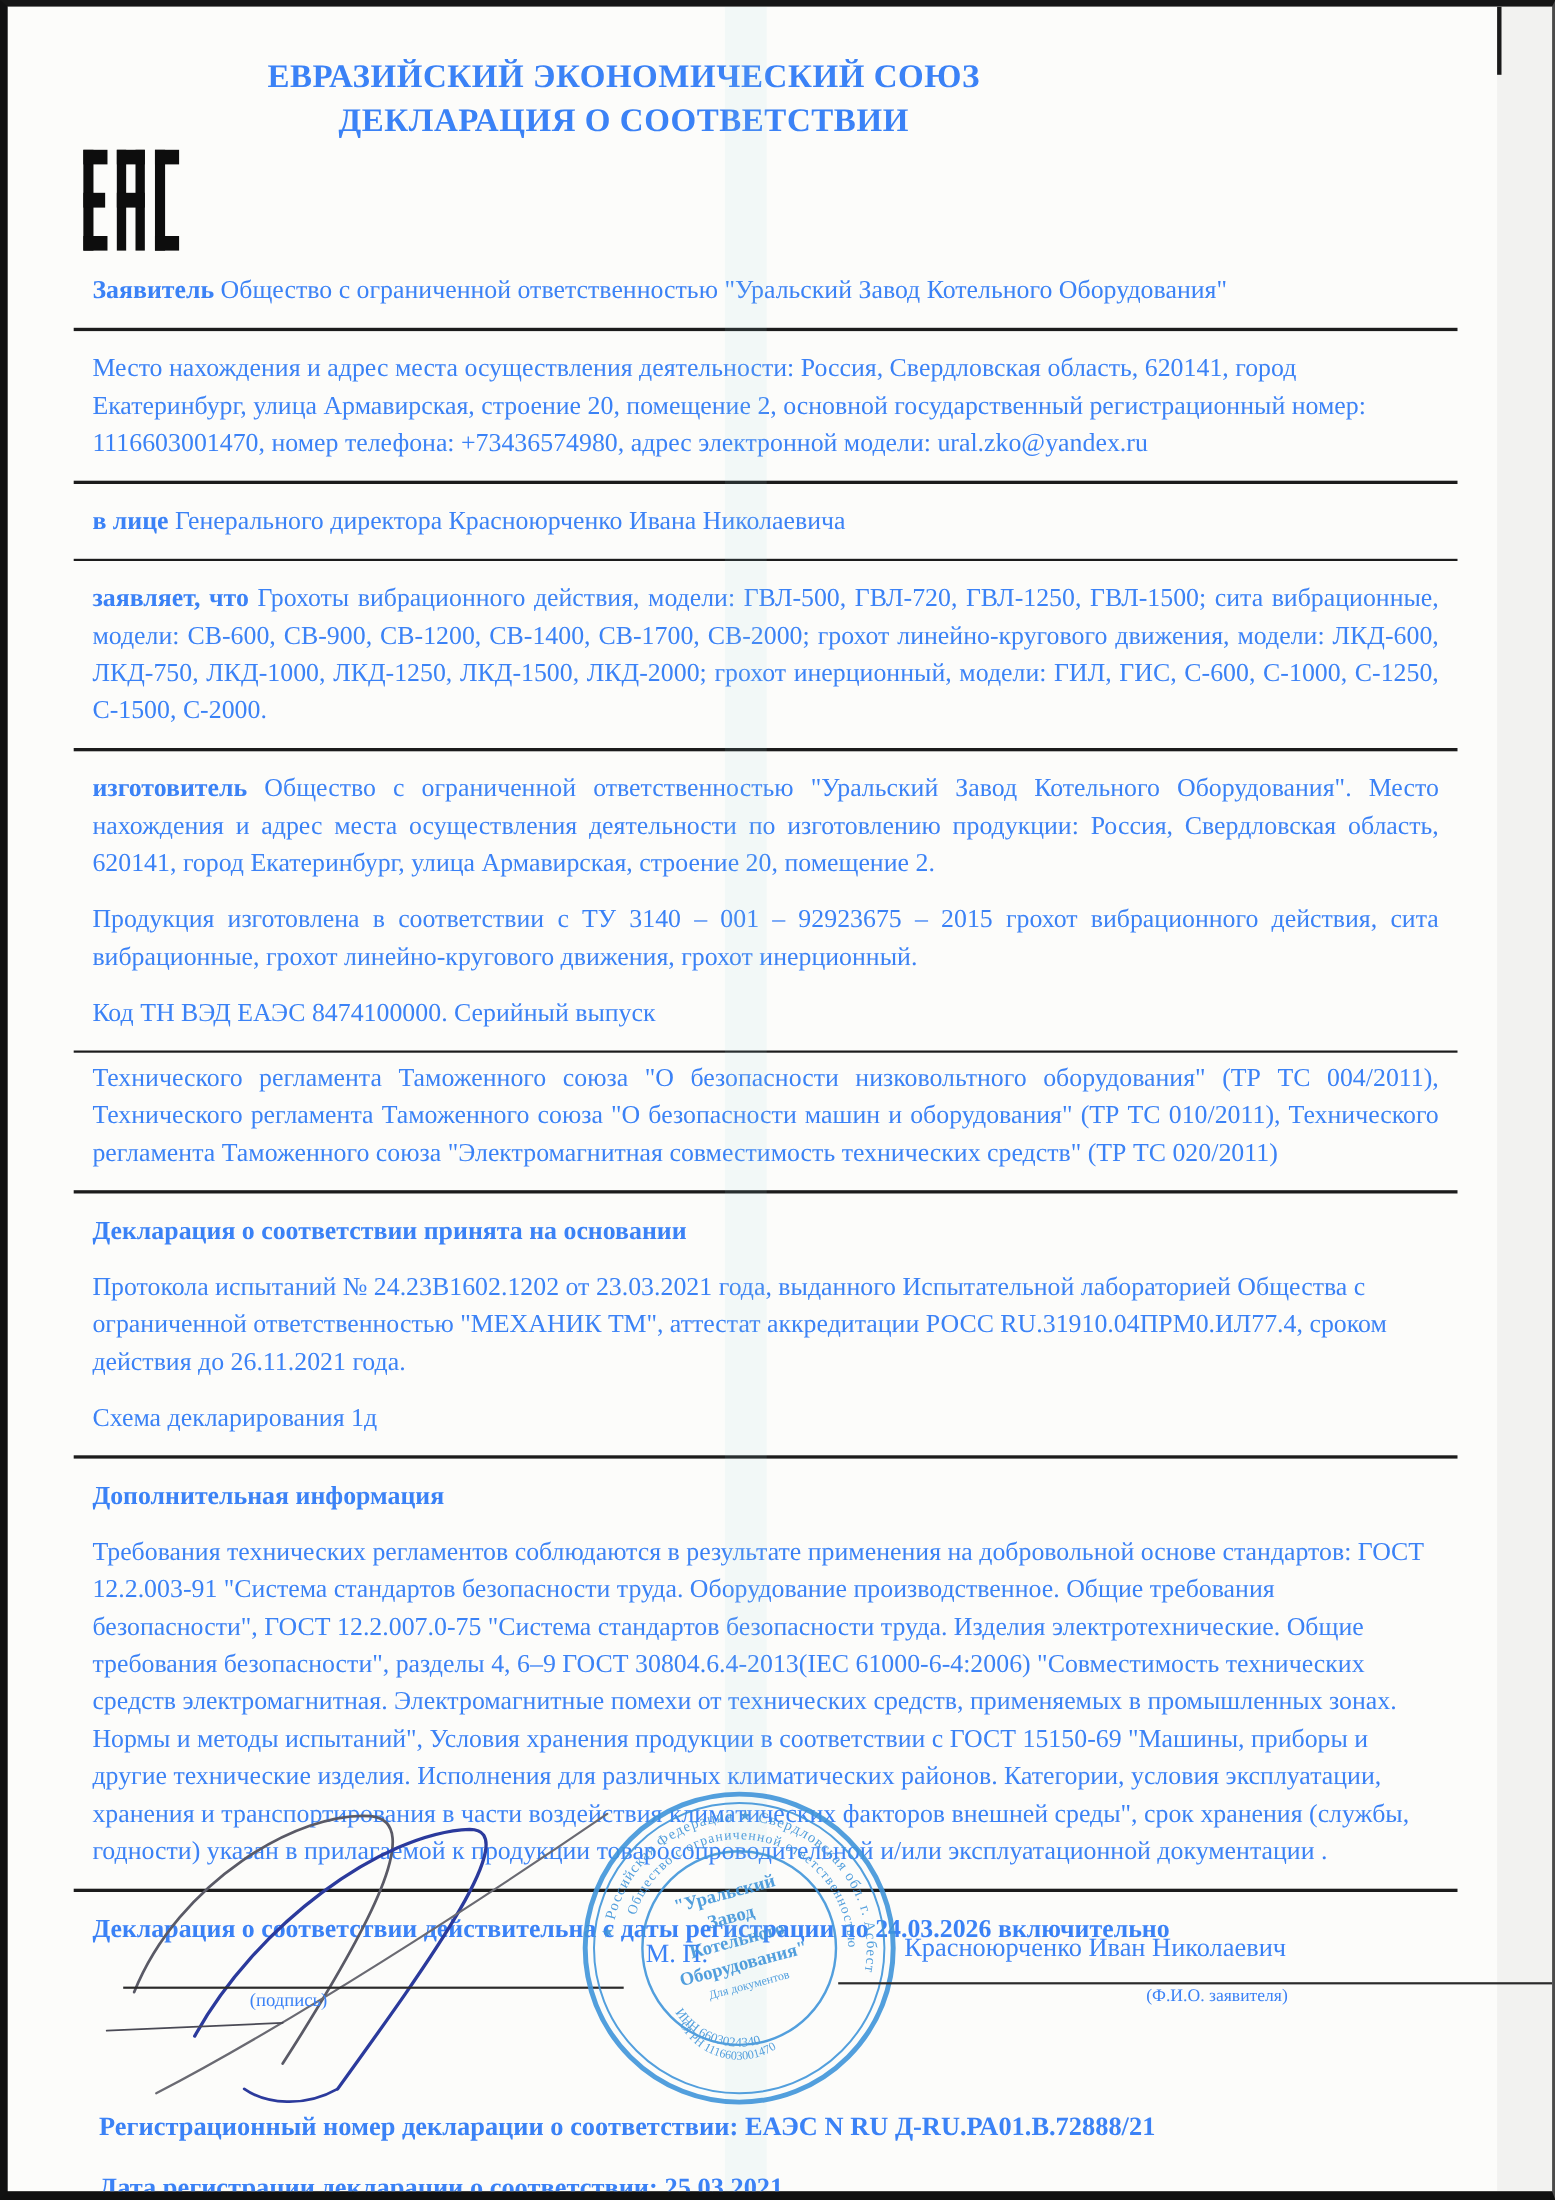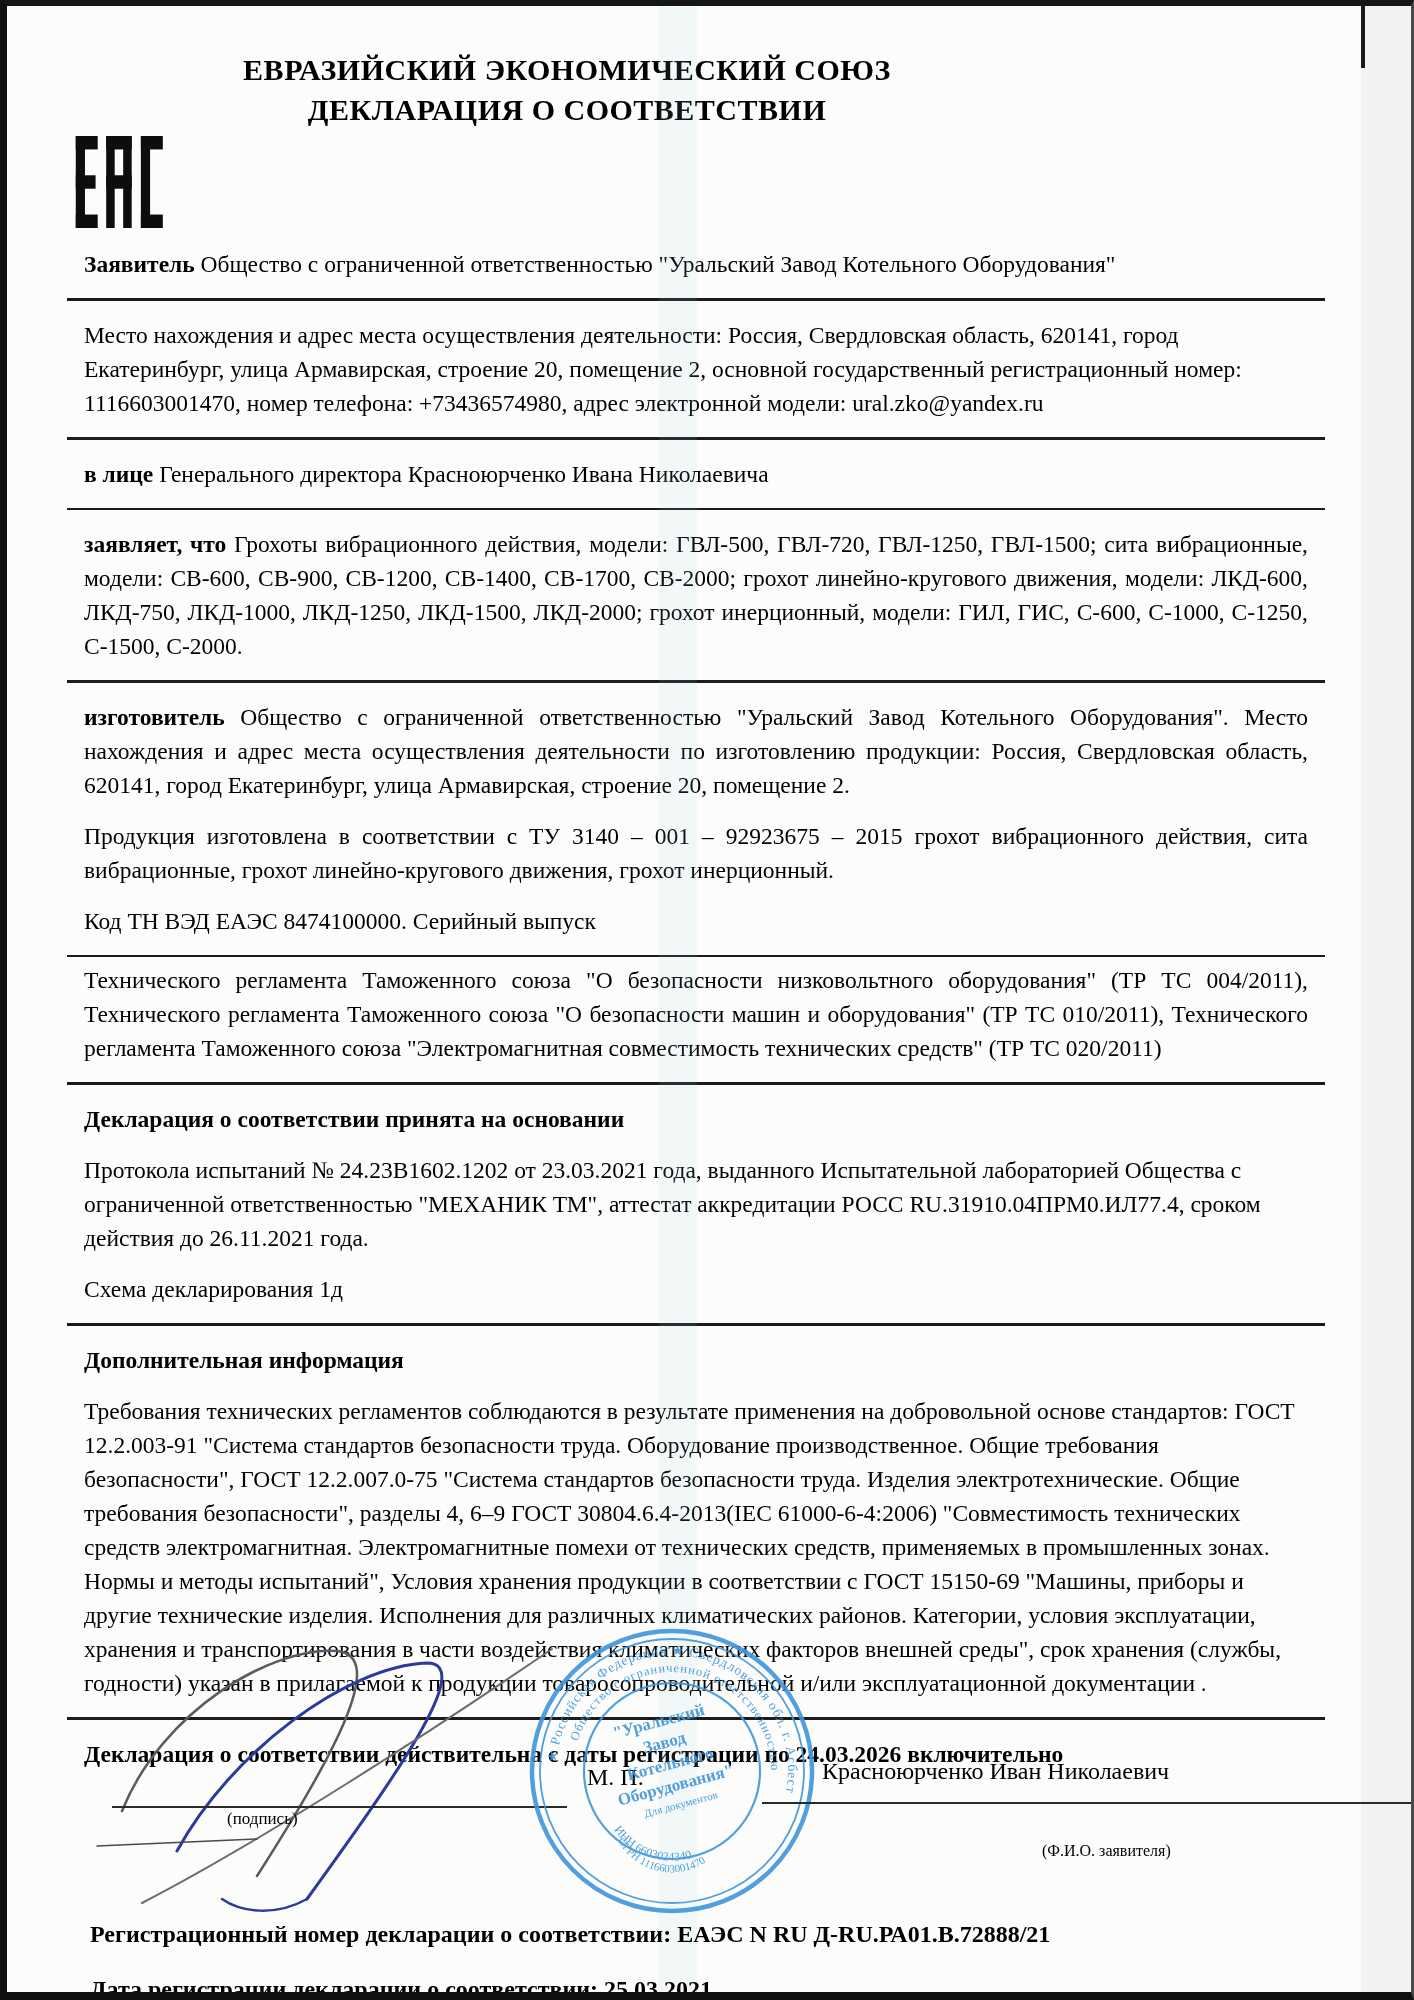--- a/index.html
+++ b/index.html
@@ -8,21 +8,21 @@
     width:1414px;height:2000px;
     margin:0 auto;
     background:#fcfcfa;
     border-left:7px solid #111;
     border-top:6px solid #161616;
     border-bottom:8px solid #101010;
     border-right:3px solid #4a4a4a;
     box-sizing:border-box;
     overflow:hidden;
     font-family:"Liberation Serif","DejaVu Serif",serif;
-    color:#000000;
+    color:#3b82f6;
   }
   .content{
     padding:44px 86px 0 60px;
   }
   .titles{width:1000px;text-align:center;margin-bottom:4px;}
   .titles h1{
     margin:0;font-size:30px;line-height:40px;font-weight:bold;letter-spacing:.5px;
   }
   .logo-row{height:94px;margin:6px 0 8px 8px;}
   p{margin:17px;font-size:23.5px;line-height:34px;}
@@ -38,21 +38,21 @@
   .tick-right{position:absolute;top:0;right:46px;width:4px;height:62px;background:#1a1a1a;}
   
   .sig-area{position:absolute;left:60px;top:1640px;width:1294px;height:250px;}
   .sig-svg{position:absolute;left:15px;top:-5px;width:480px;height:280px;pointer-events:none;}
   .sign-line{position:absolute;left:45px;top:160px;width:455px;border-top:2px solid #2b2b2b;}
   .sign-caption{position:absolute;left:160px;top:163px;font-size:17px;}
   .mp{position:absolute;left:520px;top:118px;font-size:24px;}
   .stamp{position:absolute;left:455px;top:-25px;width:300px;height:300px;opacity:.9;}
   .fio-name{position:absolute;left:755px;top:112px;font-size:24px;}
   .fio-line{position:absolute;left:695px;top:156px;width:652px;border-top:2px solid #2b2b2b;}
-  .fio-caption{position:absolute;left:975px;top:160px;font-size:16px;margin-top:36px;}
+  .fio-caption{position:absolute;left:975px;top:160px;font-size:16px;}
   
   .footer{position:absolute;left:66px;top:1892px;width:1300px;}
   .footer p{font-weight:bold;font-size:24px;line-height:38px;}
 </style>
 </head>
 <body>
 
 <div class="page">
   <div class="band-v"></div>
   <div class="band-r"></div>

